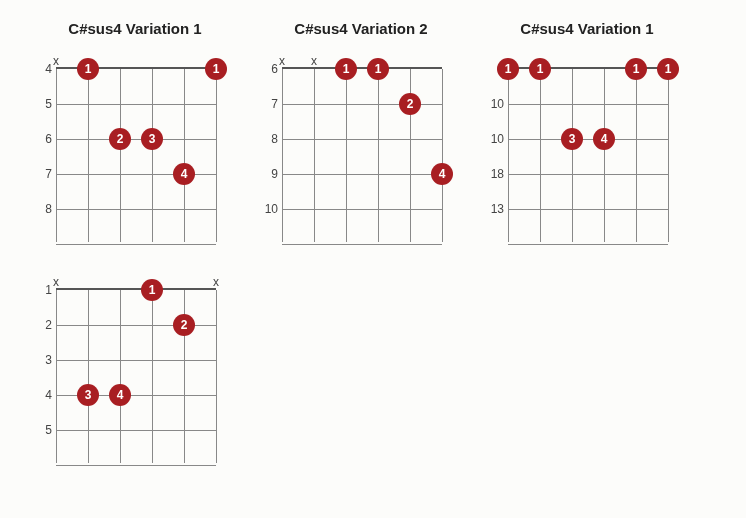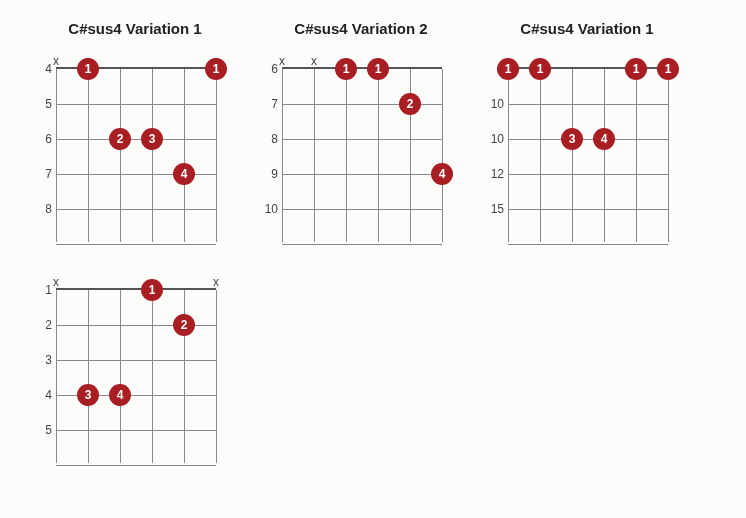--- a/index.html
+++ b/index.html
@@ -154,22 +154,22 @@
             <div class="hline" style="top: 175px;"></div>
             <div class="vline" style="left: 0px;"></div>
             <div class="vline" style="left: 32px;"></div>
             <div class="vline" style="left: 64px;"></div>
             <div class="vline" style="left: 96px;"></div>
             <div class="vline" style="left: 128px;"></div>
             <div class="vline" style="left: 160px;"></div>
             <div class="fret-label" style="top: 0px;">9</div>
             <div class="fret-label" style="top: 35px;">10</div>
             <div class="fret-label" style="top: 70px;">10</div>
-            <div class="fret-label" style="top: 105px;">12</div>
-            <div class="fret-label" style="top: 140px;">15</div>
+            <div class="fret-label" style="top: 105px;">18</div>
+            <div class="fret-label" style="top: 140px;">13</div>
             <div class="dot" style="left: 0px; top: 0px;">1</div>
             <div class="dot" style="left: 32px; top: 0px;">1</div>
             <div class="dot" style="left: 128px; top: 0px;">1</div>
             <div class="dot" style="left: 160px; top: 0px;">1</div>
             <div class="dot" style="left: 64px; top: 70px;">3</div>
             <div class="dot" style="left: 96px; top: 70px;">4</div>
           </div>
         </div>
       </div>
     </div>

